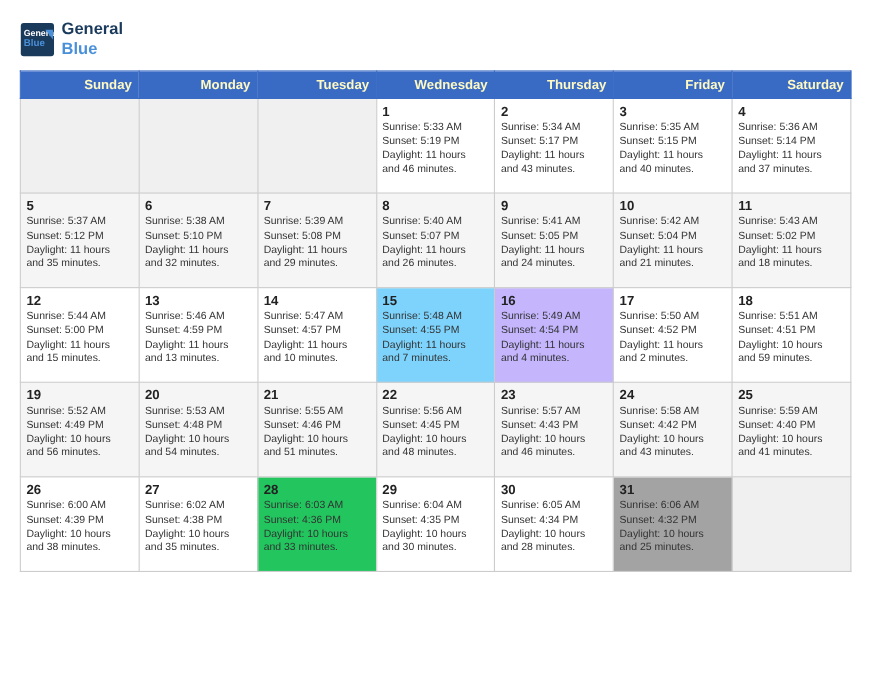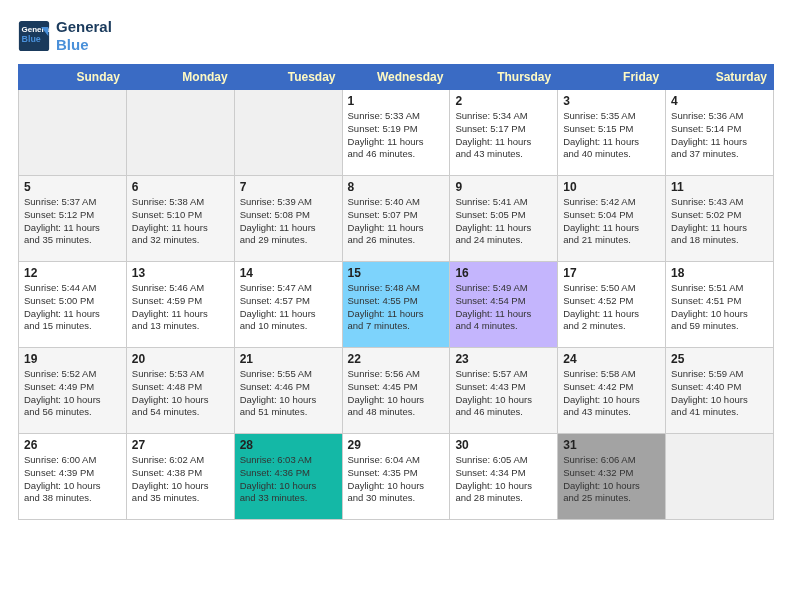--- a/index.html
+++ b/index.html
@@ -324,21 +324,21 @@
 Daylight: 10 hours
 and 38 minutes.</div>
           </td>
           <td style="background: rgb(255, 255, 255);">
             <span class="day-num">27</span>
             <div class="day-info" style="white-space: pre-line;">Sunrise: 6:02 AM
 Sunset: 4:38 PM
 Daylight: 10 hours
 and 35 minutes.</div>
           </td>
-          <td style="background: #14b8a6;">
+          <td style="background: #22c55e;">
             <span class="day-num">28</span>
             <div class="day-info" style="white-space: pre-line;">Sunrise: 6:03 AM
 Sunset: 4:36 PM
 Daylight: 10 hours
 and 33 minutes.</div>
           </td>
           <td style="background: rgb(255, 255, 255);">
             <span class="day-num">29</span>
             <div class="day-info" style="white-space: pre-line;">Sunrise: 6:04 AM
 Sunset: 4:35 PM

